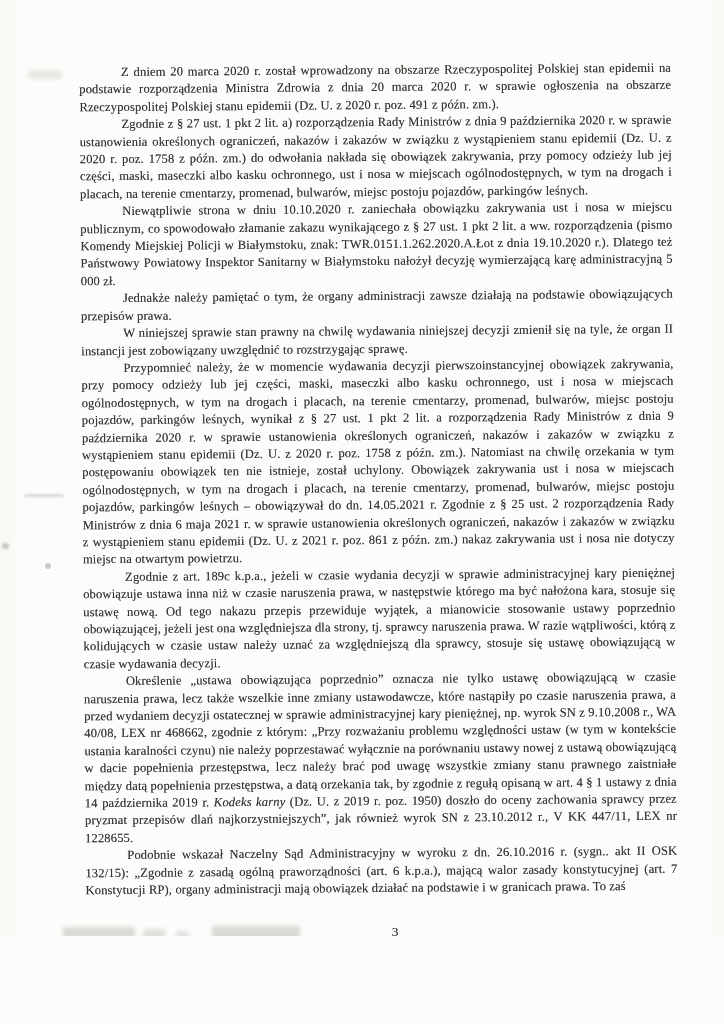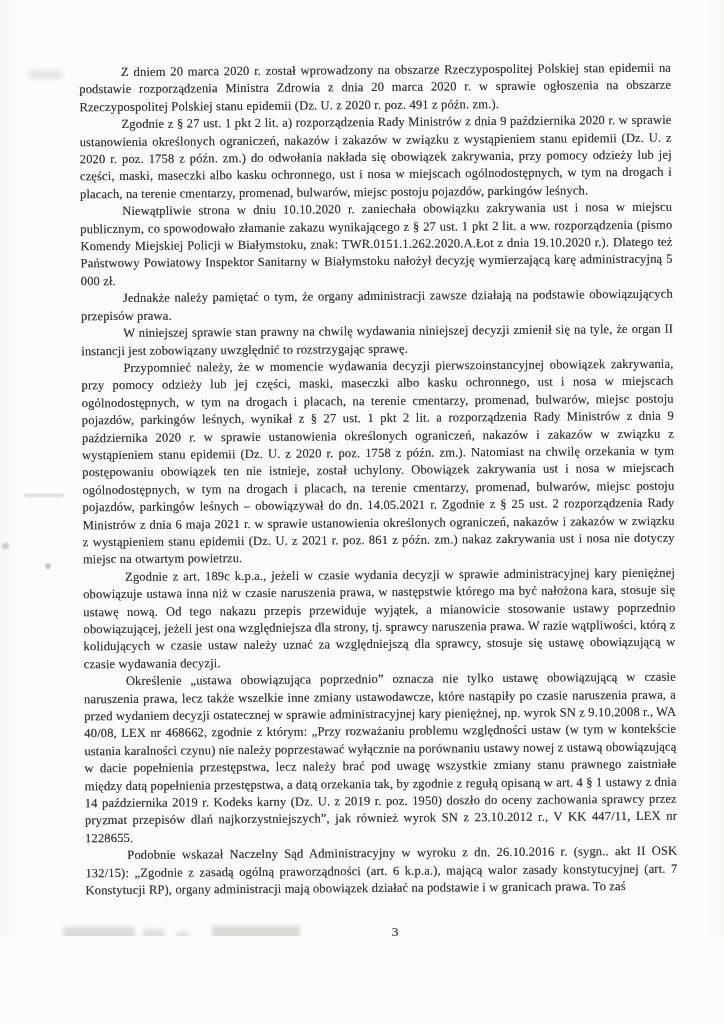--- a/index.html
+++ b/index.html
@@ -29,21 +29,21 @@
     font-size: 12.6px;
     line-height: 17.4px;
     text-align: justify;
     letter-spacing: 0.12px;
     text-shadow: 0 0 0.6px rgba(52, 50, 47, 0.55);
   }
   .text-block p {
     margin: 0;
     text-indent: 42px;
   }
-  .seg-italic { }
+  .seg-italic { font-style: italic; }
   .footer {
     position: absolute;
     left: 0;
     top: 924px;
     width: 724px;
     text-align: center;
     transform: translateX(33px);
     color: #3a3836;
     font-size: 13.5px;
     text-shadow: 0 0 0.6px rgba(52, 50, 47, 0.5);

